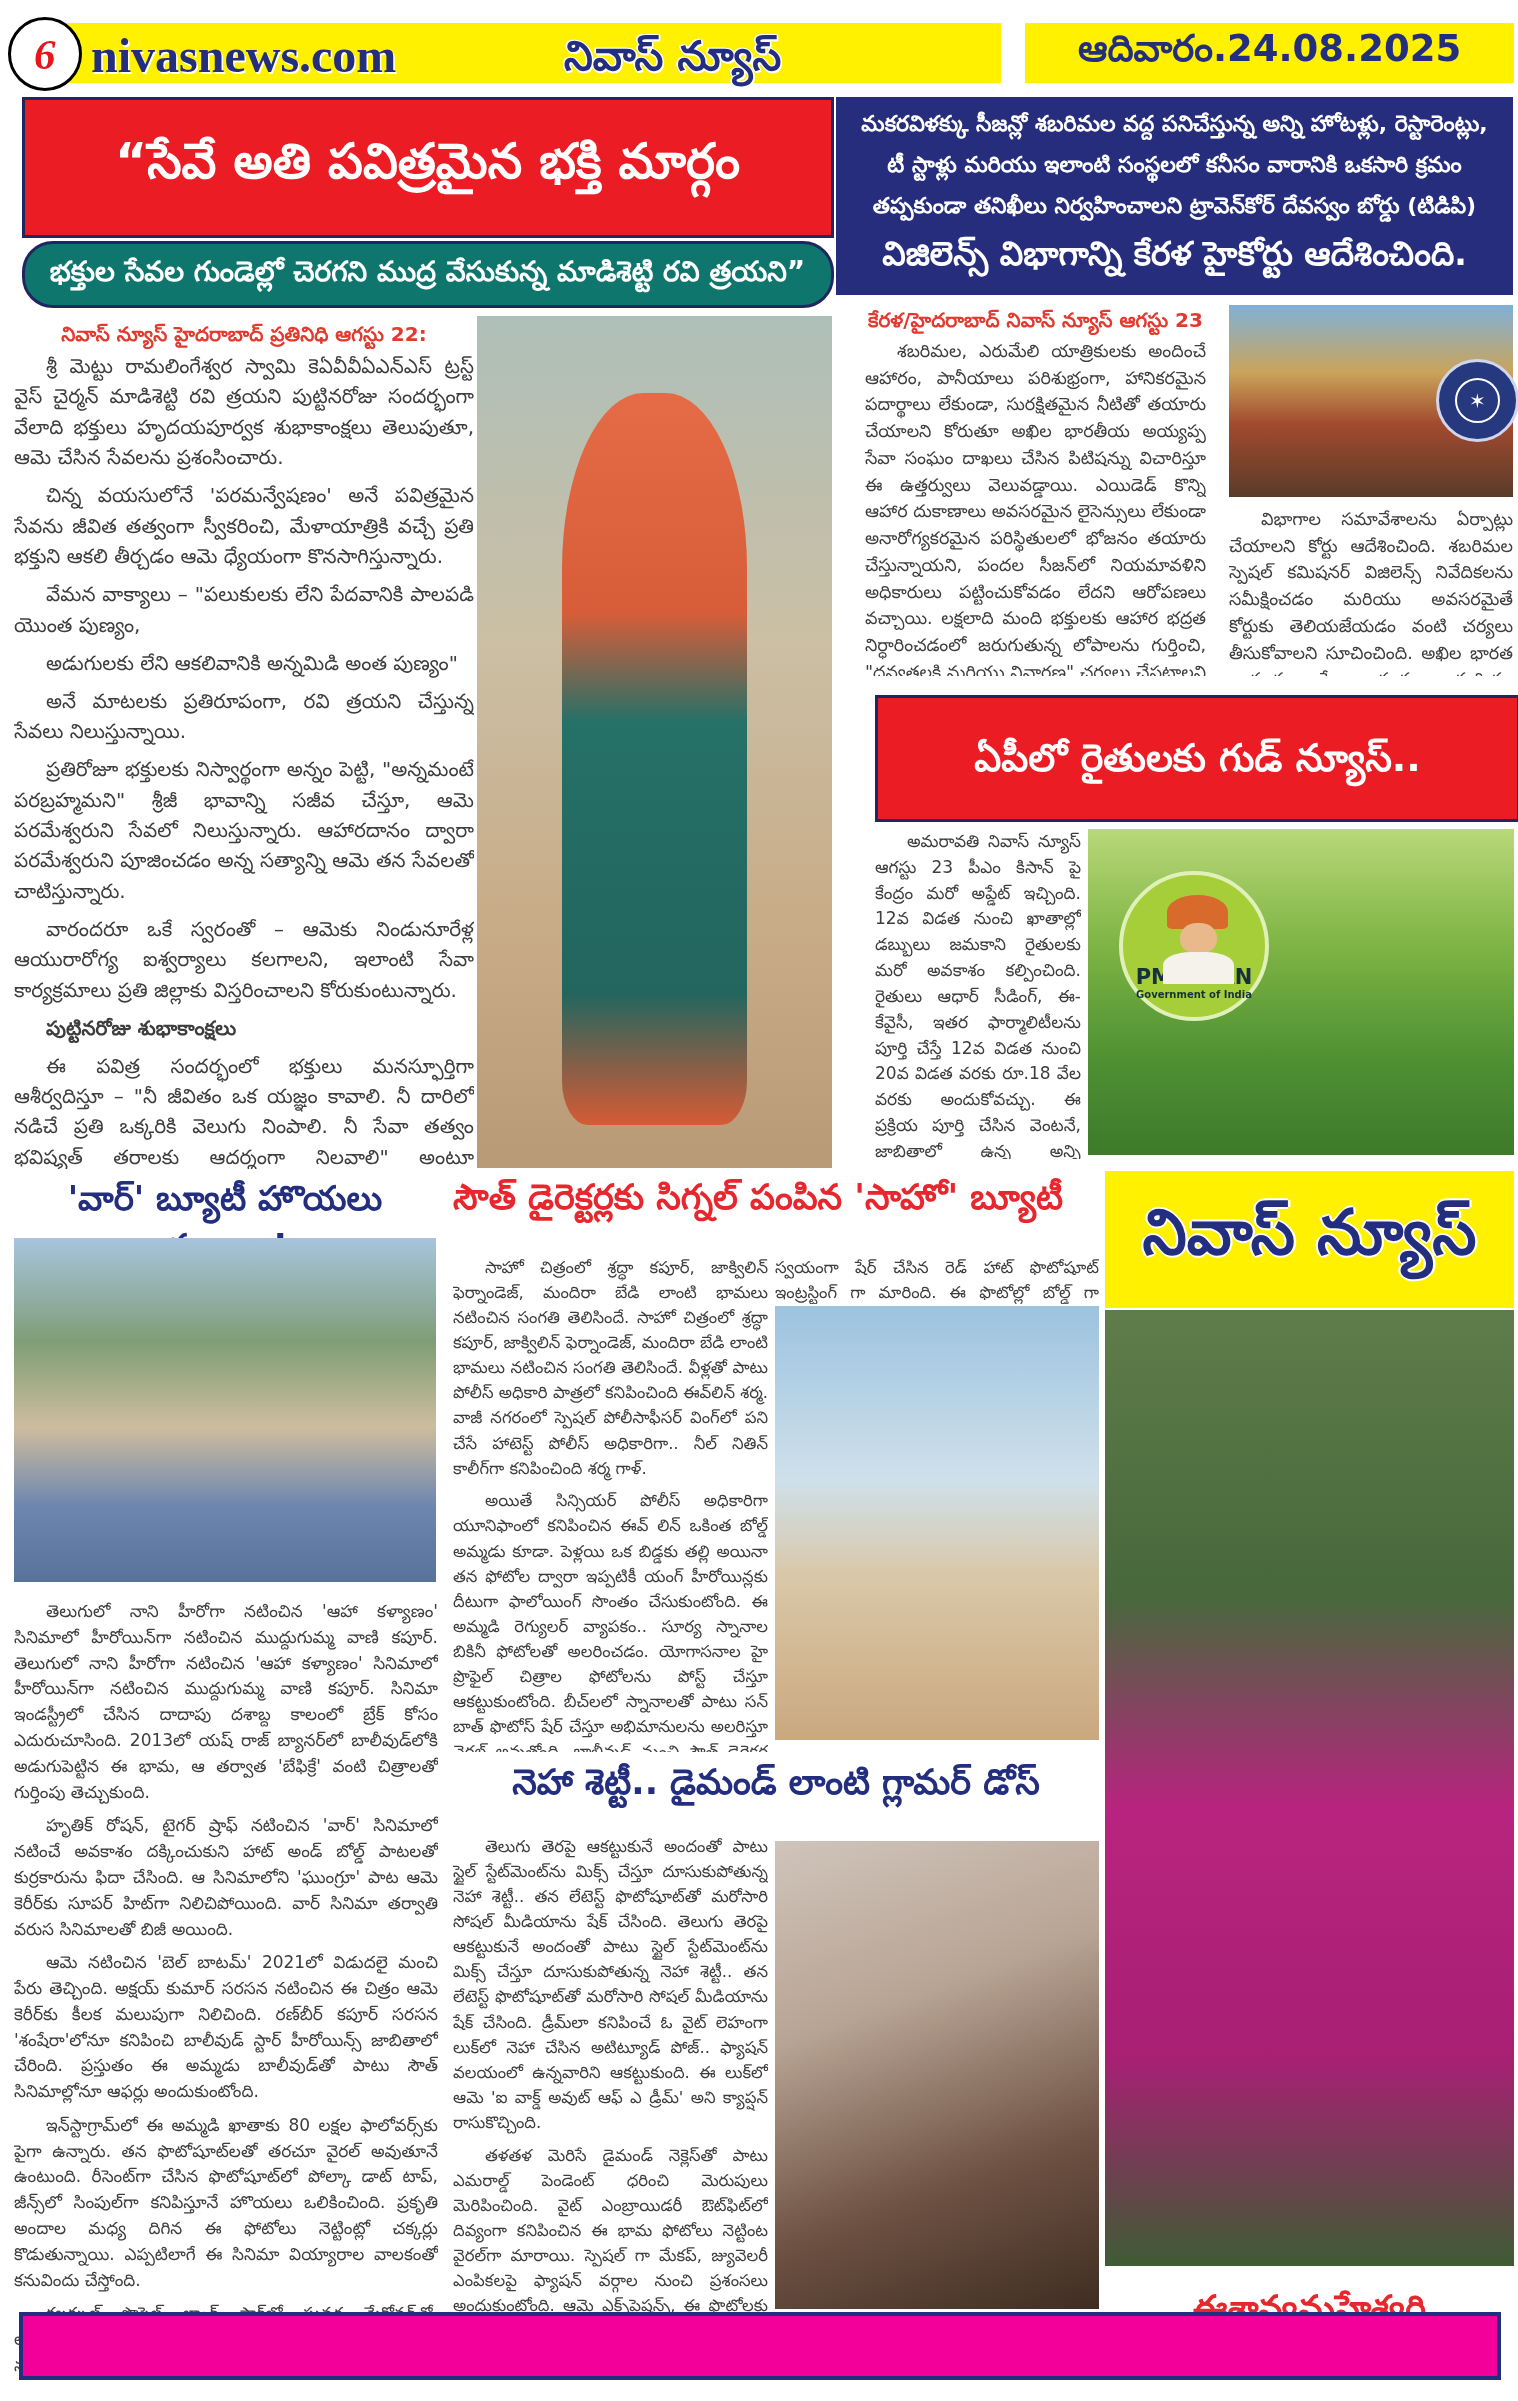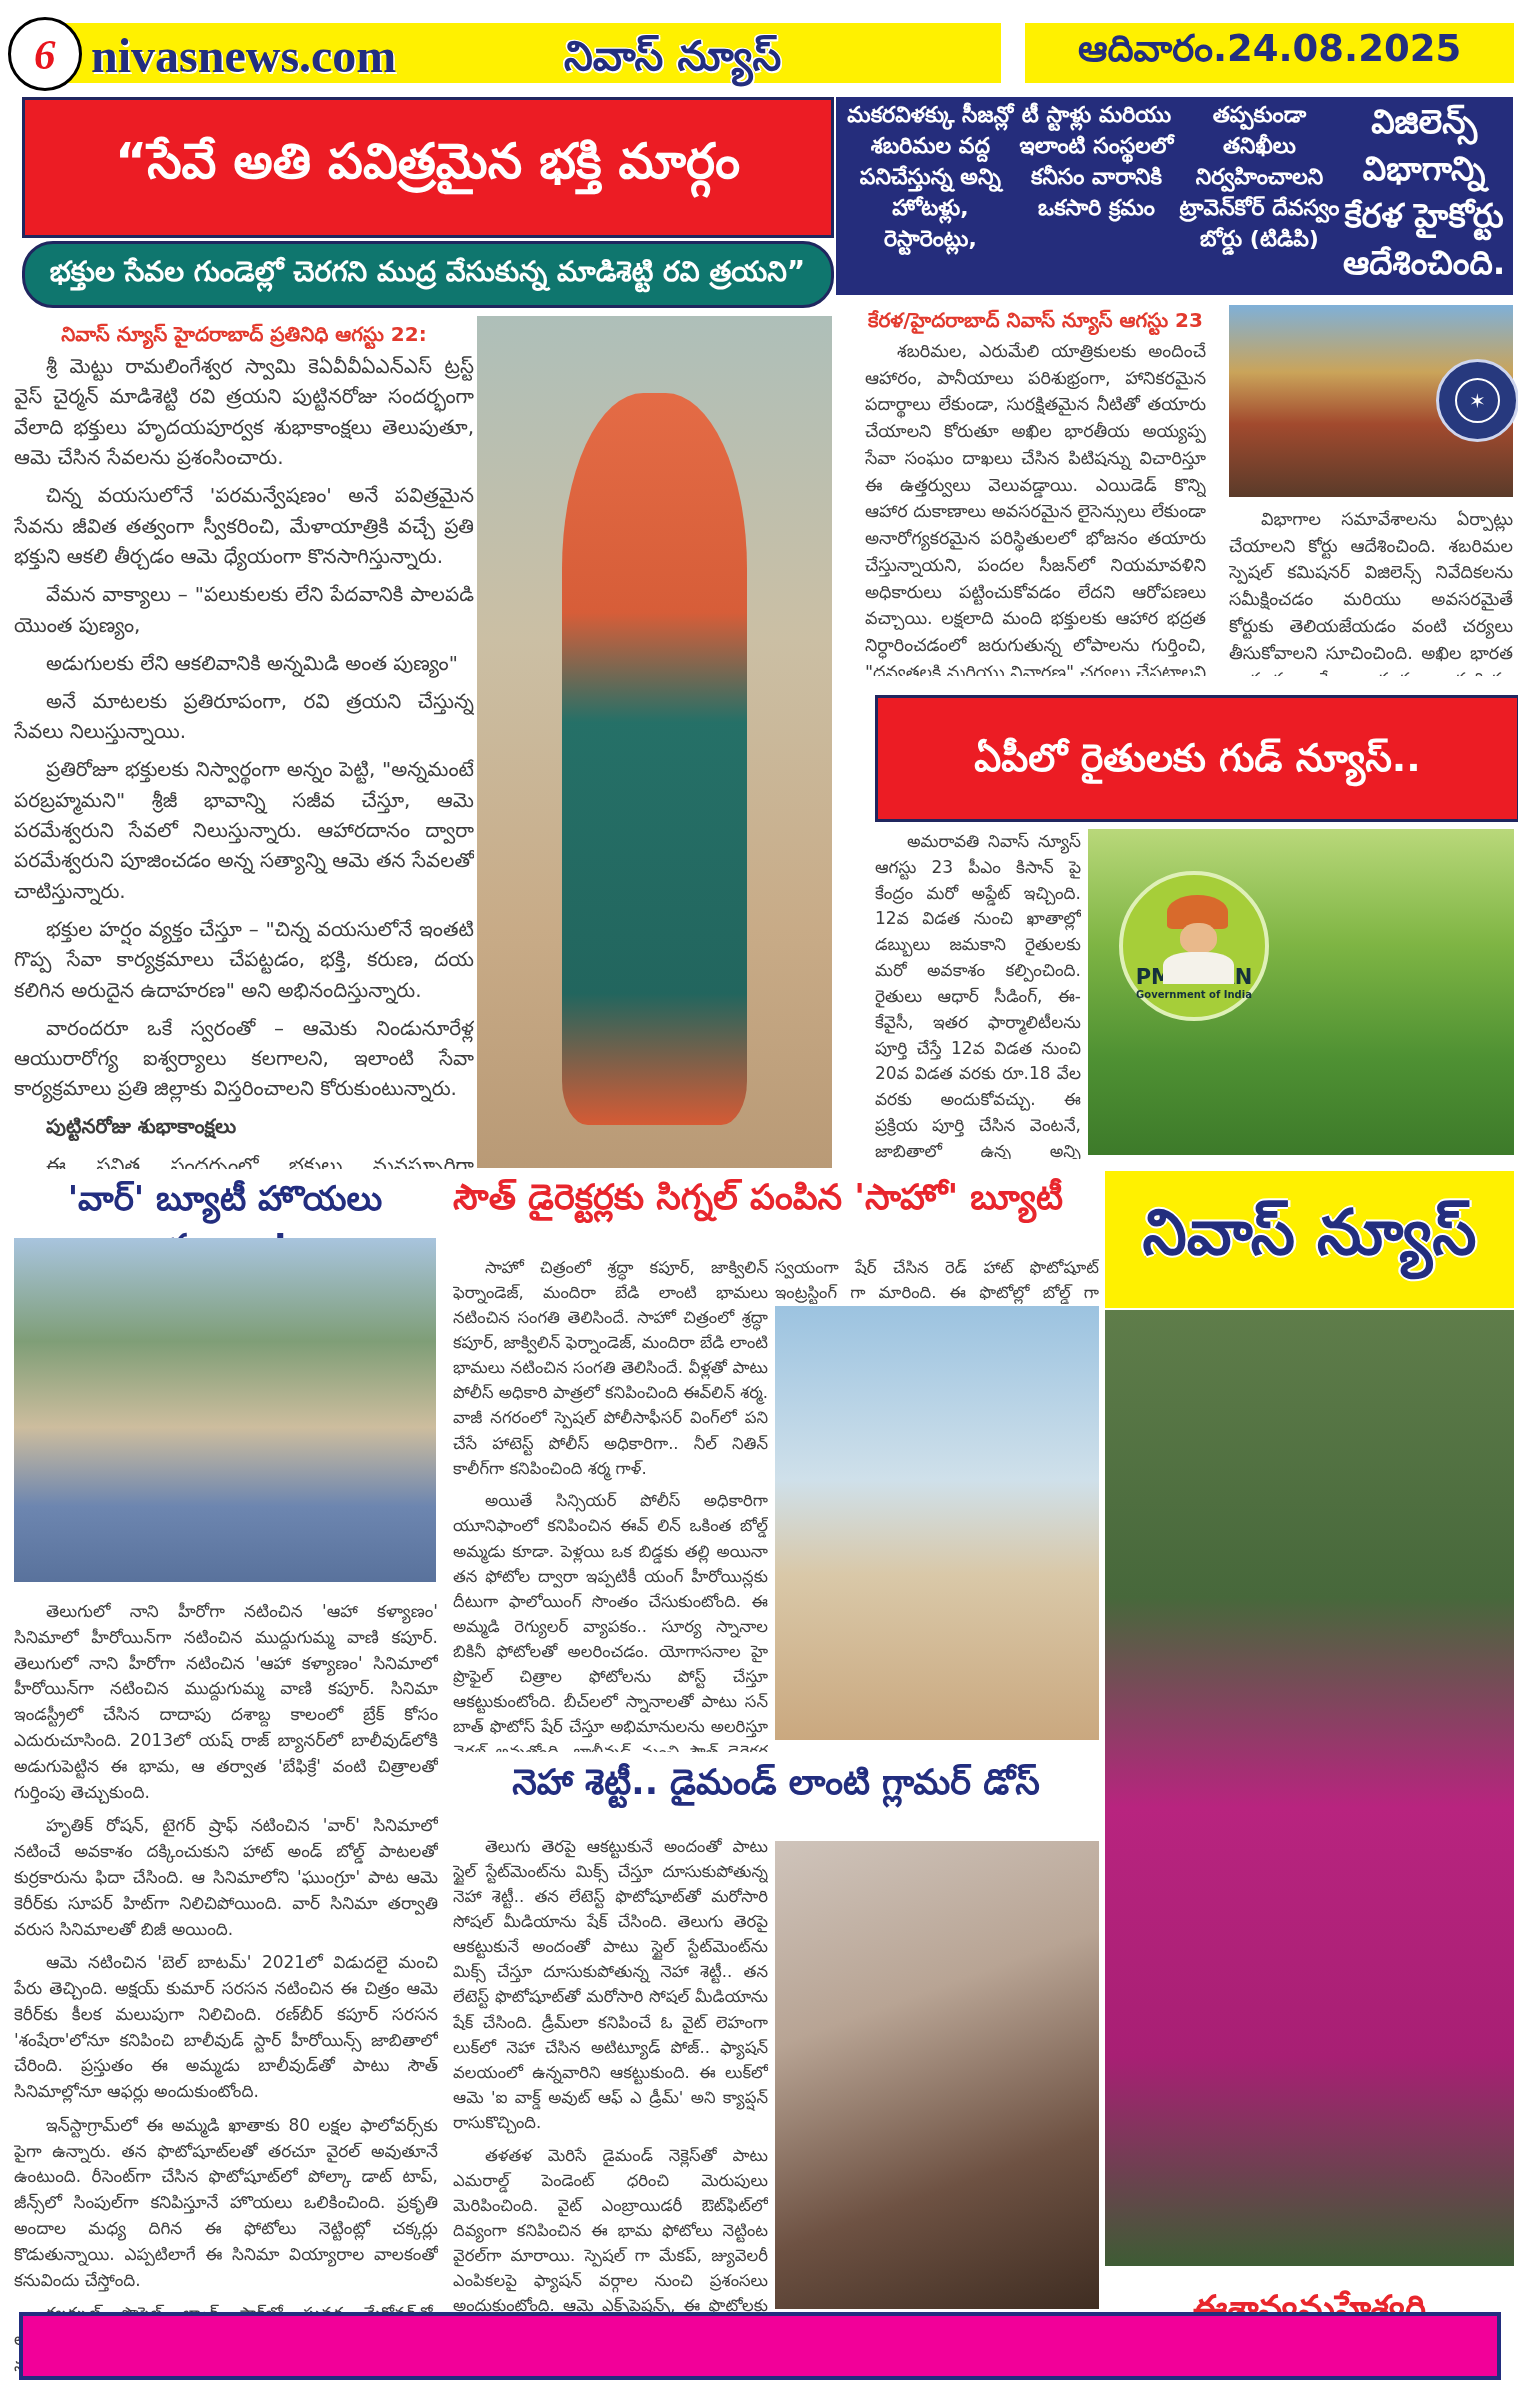--- a/index.html
+++ b/index.html
@@ -17,21 +17,21 @@
   .date{position:absolute;left:1025px;top:23px;width:489px;height:60px;display:flex;align-items:center;
        justify-content:center;font-size:37px;font-weight:bold;color:#232E7F;}
   
   .lead-head{position:absolute;left:21.5px;top:97px;width:806px;height:135px;background:#EC1C24;
        border:3.8px solid #20265F;display:flex;align-items:center;justify-content:center;
        color:#fff;font-weight:bold;font-size:49px;text-align:center;}
   .lead-sub{position:absolute;left:21.5px;top:241px;width:806px;height:61px;background:#0f766e;
        border:3.1px solid #20265F;border-radius:31px;display:flex;align-items:center;justify-content:center;
        color:#fff;font-weight:bold;font-size:28px;text-align:center;}
   .navy-box{position:absolute;left:836px;top:97px;width:677px;height:198px;background:#252D7C;
-       color:#fff;display:flex;flex-direction:row;justify-content:space-evenly;text-align:center;
+       color:#fff;display:flex;flex-direction:column;justify-content:space-evenly;text-align:center;
        padding:4.6px 7.7px;box-sizing:border-box;}
   .navy-box .l{font-size:22px;font-weight:bold;}
   .navy-box .l4{font-size:33px;font-weight:bold;}
   
   .dateline{position:absolute;color:#E23A2E;font-weight:bold;font-size:20px;text-align:center;}
   .body-col{position:absolute;color:#3d3d3d;text-align:justify;line-height:1.52;}
   .body-col p{margin:0 0 7.7px 0;text-indent:32px;}
   .body-col p.bold{font-weight:bold;}
   
   .goodnews{position:absolute;left:875px;top:695px;width:639px;height:121px;background:#EC1C24;
@@ -103,21 +103,20 @@
   </div>
 
   <div class="dateline" style="left:14px;top:322px;width:460px;">నివాస్ న్యూస్ హైదరాబాద్ ప్రతినిధి ఆగస్టు 22:</div>
   <div class="body-col" style="left:14px;top:351px;width:460px;height:818px;font-size:20px;overflow:hidden;">
     <p>శ్రీ మెట్టు రామలింగేశ్వర స్వామి కెఏవీవీఏఎన్ఎస్ ట్రస్ట్ వైస్ చైర్మన్ మాడిశెట్టి రవి త్రయని పుట్టినరోజు సందర్భంగా వేలాది భక్తులు హృదయపూర్వక శుభాకాంక్షలు తెలుపుతూ, ఆమె చేసిన సేవలను ప్రశంసించారు.</p>
     <p>చిన్న వయసులోనే 'పరమన్వేషణం' అనే పవిత్రమైన సేవను జీవిత తత్వంగా స్వీకరించి, మేళాయాత్రికి వచ్చే ప్రతి భక్తుని ఆకలి తీర్చడం ఆమె ధ్యేయంగా కొనసాగిస్తున్నారు.</p>
     <p>వేమన వాక్యాలు – "పలుకులకు లేని పేదవానికి పాలపడి యొంత పుణ్యం,</p>
     <p>అడుగులకు లేని ఆకలివానికి అన్నమిడి అంత పుణ్యం"</p>
     <p>అనే మాటలకు ప్రతిరూపంగా, రవి త్రయని చేస్తున్న సేవలు నిలుస్తున్నాయి.</p>
     <p>ప్రతిరోజూ భక్తులకు నిస్వార్థంగా అన్నం పెట్టి, "అన్నమంటే పరబ్రహ్మమని" శ్రీజీ భావాన్ని సజీవ చేస్తూ, ఆమె పరమేశ్వరుని సేవలో నిలుస్తున్నారు. ఆహారదానం ద్వారా పరమేశ్వరుని పూజించడం అన్న సత్యాన్ని ఆమె తన సేవలతో చాటిస్తున్నారు.</p>
-    <p>భక్తుల హర్షం వ్యక్తం చేస్తూ – "చిన్న వయసులోనే ఇంతటి గొప్ప సేవా కార్యక్రమాలు చేపట్టడం, భక్తి, కరుణ, దయ కలిగిన అరుదైన ఉదాహరణ" అని అభినందిస్తున్నారు.</p>
     <p>వారందరూ ఒకే స్వరంతో – ఆమెకు నిండునూరేళ్ల ఆయురారోగ్య ఐశ్వర్యాలు కలగాలని, ఇలాంటి సేవా కార్యక్రమాలు ప్రతి జిల్లాకు విస్తరించాలని కోరుకుంటున్నారు.</p>
     <p class="bold">పుట్టినరోజు శుభాకాంక్షలు</p>
     <p>ఈ పవిత్ర సందర్భంలో భక్తులు మనస్ఫూర్తిగా ఆశీర్వదిస్తూ – "నీ జీవితం ఒక యజ్ఞం కావాలి. నీ దారిలో నడిచే ప్రతి ఒక్కరికి వెలుగు నింపాలి. నీ సేవా తత్వం భవిష్యత్ తరాలకు ఆదర్శంగా నిలవాలి" అంటూ హృదయపూర్వక శుభాకాంక్షలు అందించారు.</p>
   </div>
   <div class="photo ph-lead" style="left:477px;top:316px;width:355px;height:852px;">
     <div class="fig"></div>
   </div>
 
   <div class="dateline" style="left:865px;top:308px;width:341px;">కేరళ/హైదరాబాద్ నివాస్ న్యూస్ ఆగస్టు 23</div>
   <div class="body-col" style="left:865px;top:338px;width:341px;height:338px;font-size:17.6px;overflow:hidden;">

